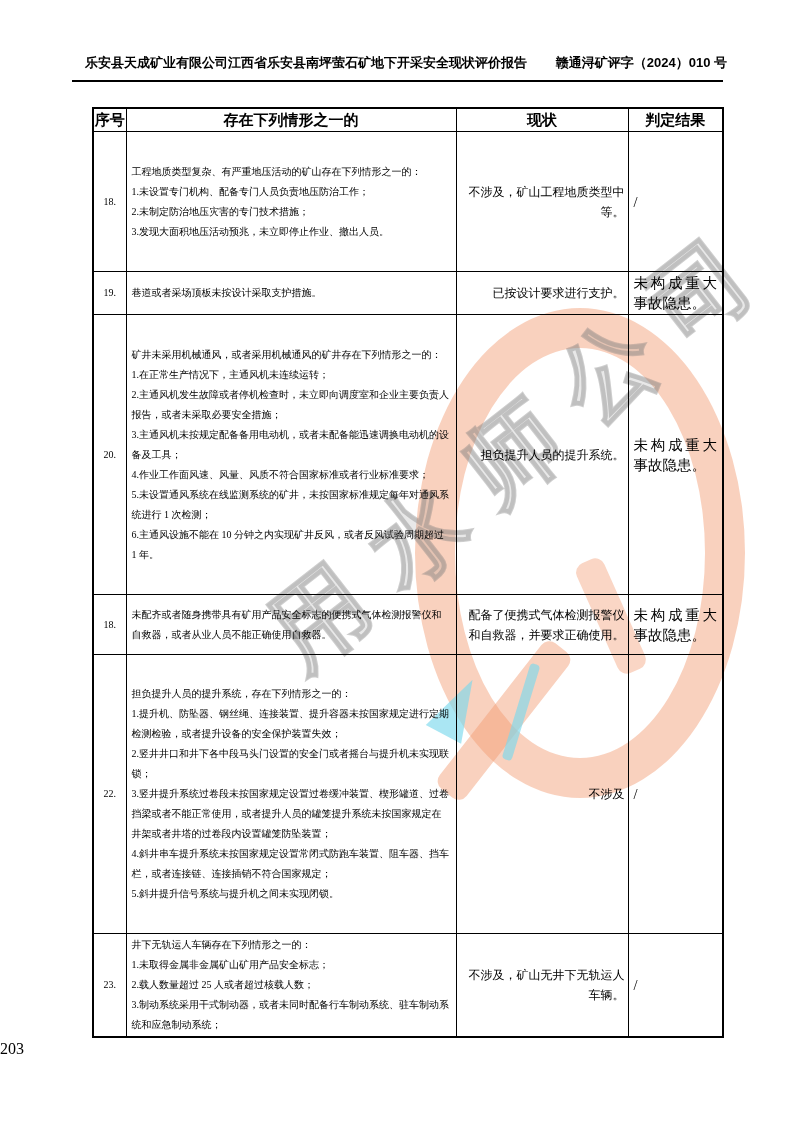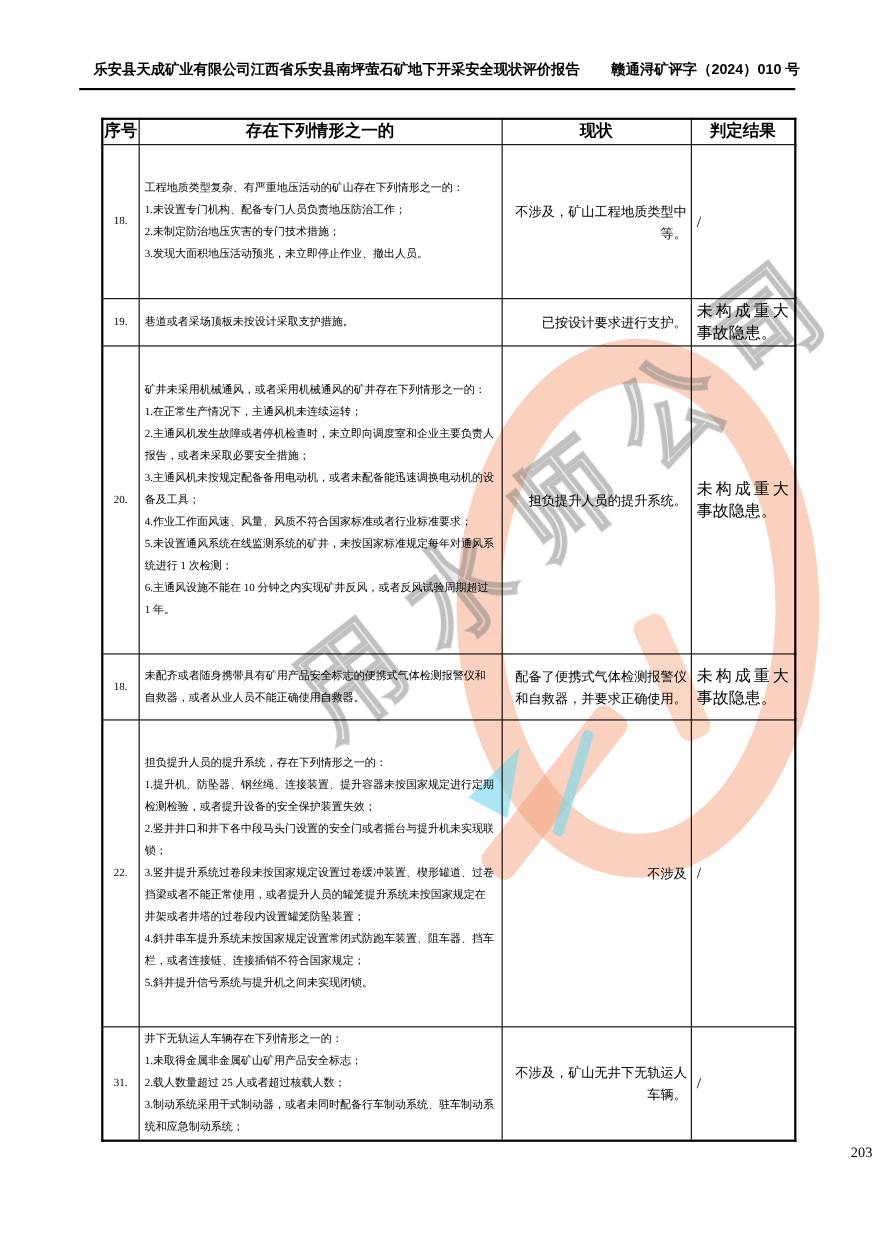--- a/index.html
+++ b/index.html
@@ -75,21 +75,21 @@
   }
   td.cell-no{text-align:center;padding:0;}
   td.cell-situation{padding:1px 5px;white-space:pre-line;text-align:left;}
   td.cell-status{padding:1px 3px 1px 6px;font-size:12px;text-align:right;}
   td.cell-result{padding:1px 5px;font-size:14.5px;text-align:justify;}
   tr.r18{height:140px;} tr.r19{height:40px;} tr.r20{height:280px;}
   tr.r21{height:60px;} tr.r22{height:279px;} tr.r23{height:102px;}
   
   .page-footer{
     position:absolute;left:0;top:1040px;width:100%;
-    text-align:right;font-size:13px;
+    text-align:left;font-size:16px;
   }
 </style>
 </head>
 <body>
 
 <div class="page">
 
   <div class="watermark">
     <div class="wm-ring"></div>
     <div class="wm-stroke1"></div>
@@ -161,21 +161,21 @@
         <td class="cell-situation">担负提升人员的提升系统，存在下列情形之一的：
 1.提升机、防坠器、钢丝绳、连接装置、提升容器未按国家规定进行定期检测检验，或者提升设备的安全保护装置失效；
 2.竖井井口和井下各中段马头门设置的安全门或者摇台与提升机未实现联锁；
 3.竖井提升系统过卷段未按国家规定设置过卷缓冲装置、楔形罐道、过卷挡梁或者不能正常使用，或者提升人员的罐笼提升系统未按国家规定在井架或者井塔的过卷段内设置罐笼防坠装置；
 4.斜井串车提升系统未按国家规定设置常闭式防跑车装置、阻车器、挡车栏，或者连接链、连接插销不符合国家规定；
 5.斜井提升信号系统与提升机之间未实现闭锁。</td>
         <td class="cell-status">不涉及</td>
         <td class="cell-result">/</td>
       </tr>
       <tr class="r23">
-        <td class="cell-no">31.</td>
+        <td class="cell-no">23.</td>
         <td class="cell-situation">井下无轨运人车辆存在下列情形之一的：
 1.未取得金属非金属矿山矿用产品安全标志；
 2.载人数量超过 25 人或者超过核载人数；
 3.制动系统采用干式制动器，或者未同时配备行车制动系统、驻车制动系统和应急制动系统；</td>
         <td class="cell-status">不涉及，矿山无井下无轨运人车辆。</td>
         <td class="cell-result">/</td>
       </tr>
     </tbody>
   </table>
 

